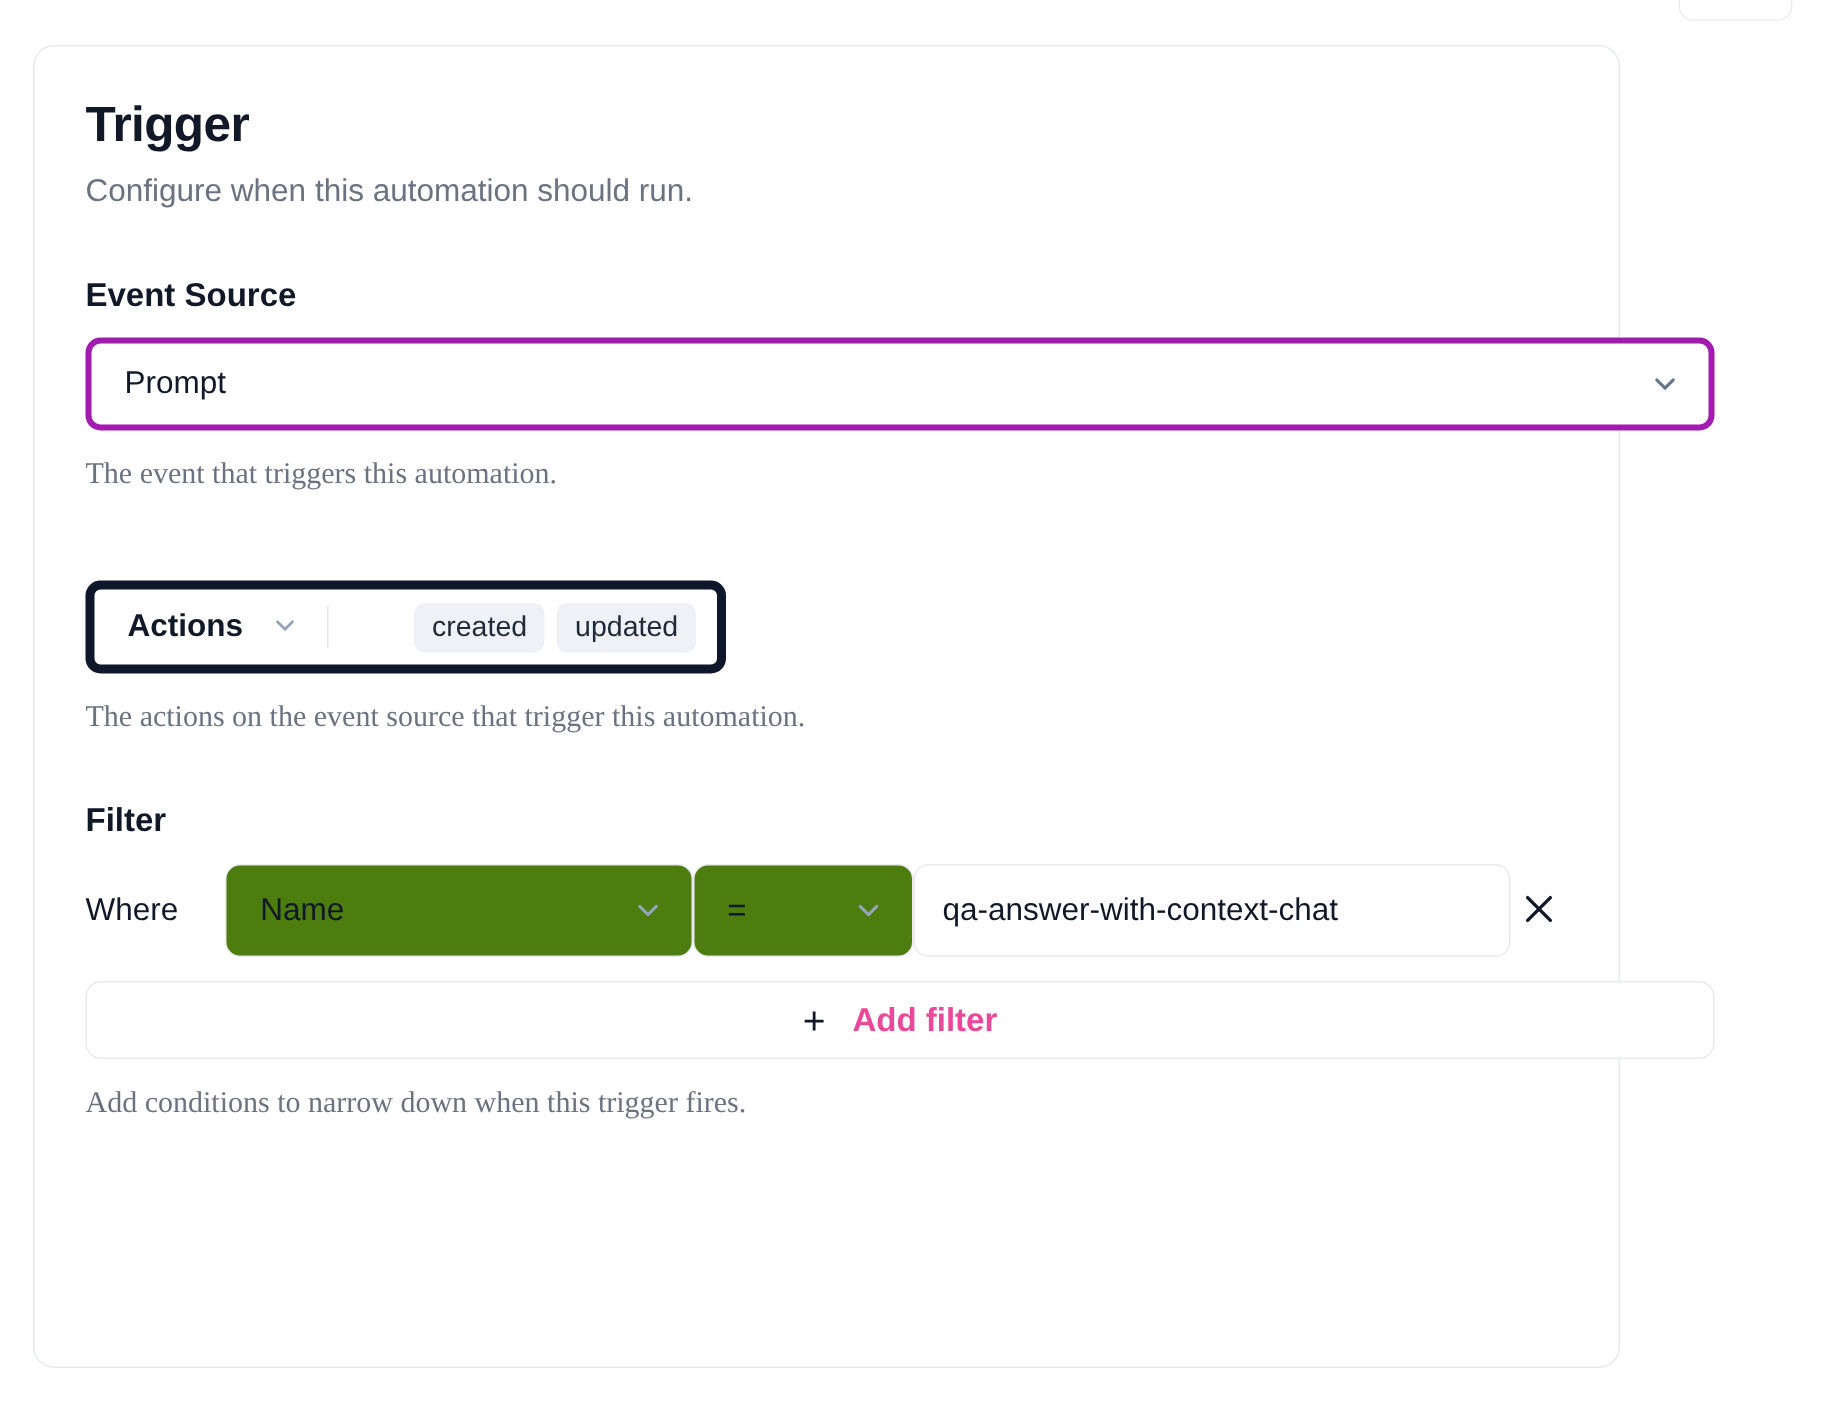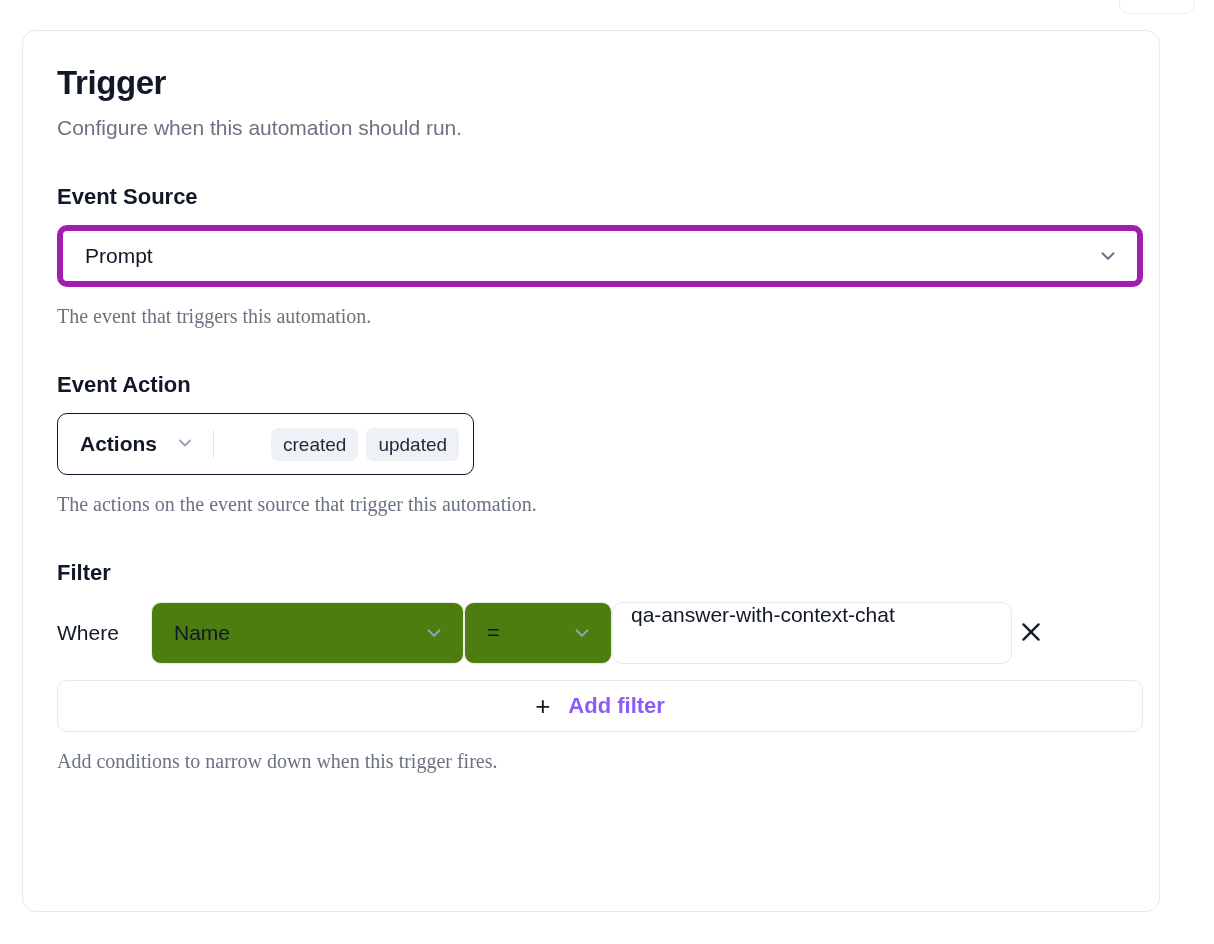--- a/index.html
+++ b/index.html
@@ -24,21 +24,21 @@
     height: 34px;
     border: 1px solid #eceef2;
     border-radius: 10px;
     background: #fff;
   }
 
   .card {
     position: absolute;
     left: 22px;
     top: 30px;
-    width: 1138px;
+    width: 1058px;
     height: 882px;
     box-sizing: border-box;
     background: #ffffff;
     border: 1px solid #e6e9ef;
     border-radius: 14px;
     padding: 34px 34px 12px 34px;
   }
 
   .card-title {
     font-size: 33px;
@@ -71,21 +71,21 @@
 
   .section-event-source { margin-top: 44px; }
   .section-event-action { margin-top: 44px; }
   .section-filter       { margin-top: 44px; }
 
   
   .select-box {
     margin-top: 15px;
     height: 62px;
     box-sizing: border-box;
-    border: 6px solid #a21caf;
+    border: 4px solid #a21caf;
     border-radius: 10px;
     background: #fff;
     display: flex;
     align-items: center;
     justify-content: space-between;
     padding: 0 18px 0 22px;
     width: 1086px;
   }
   .select-value {
     font-size: 21px;
@@ -99,21 +99,21 @@
   }
   .chev svg { display: block; }
 
   .help-after { margin-top: 17px; }
 
   
   .action-combo {
     margin-top: 15px;
     height: 62px;
     box-sizing: border-box;
-    border: 1px solid #0f172a;
+    border: 6px solid #0f172a;
     border-radius: 10px;
     background: #fff;
     display: inline-flex;
     align-items: center;
     padding: 0 14px 0 22px;
     gap: 0;
   }
   .action-trigger {
     display: flex;
     align-items: center;
@@ -171,21 +171,21 @@
   }
   .fsel-name  { width: 313px; }
   .fsel-op    { width: 148px; }
   .fsel-value {
     height: 62px;
     box-sizing: border-box;
     border: 1px solid #e8eaef;
     border-radius: 10px;
     background: #fff;
     display: flex;
-    align-items: flex-start;
+    align-items: center;
     padding: 0 18px;
     width: 400px;
   }
   .fsel-text {
     font-size: 21px;
     color: #111827;
     white-space: nowrap;
     overflow: hidden;
   }
   .fsel-op .fsel-text { font-size: 22px; }
@@ -218,21 +218,21 @@
     font-family: inherit;
   }
   .add-filter-plus {
     font-size: 26px;
     color: #111827;
     line-height: 1;
   }
   .add-filter-label {
     font-size: 22px;
     font-weight: 700;
-    color: #8b5cf6;
+    color: #ec4899;
   }
 </style>
 </head>
 <body>
 
 <div class="top-ghost"></div>
 
 <div class="card">
 
   <h1 class="card-title">Trigger</h1>
@@ -247,21 +247,20 @@
         <svg width="22" height="22" viewBox="0 0 24 24" fill="none" stroke="#64748b" stroke-width="2.2" stroke-linecap="round" stroke-linejoin="round">
             <polyline points="6 9 12 15 18 9"></polyline>
           </svg>
       </span>
     </div>
 
     <p class="field-help help-after">The event that triggers this automation.</p>
   </div>
 
   <div class="section-event-action">
-    <p class="field-label">Event Action</p>
 
     <div class="action-combo">
       <div class="action-trigger">
         <span class="action-trigger-label">Actions</span>
         <span class="chev">
           <svg width="20" height="20" viewBox="0 0 24 24" fill="none" stroke="#94a3b8" stroke-width="2.2" stroke-linecap="round" stroke-linejoin="round">
               <polyline points="6 9 12 15 18 9"></polyline>
             </svg>
         </span>
       </div>

